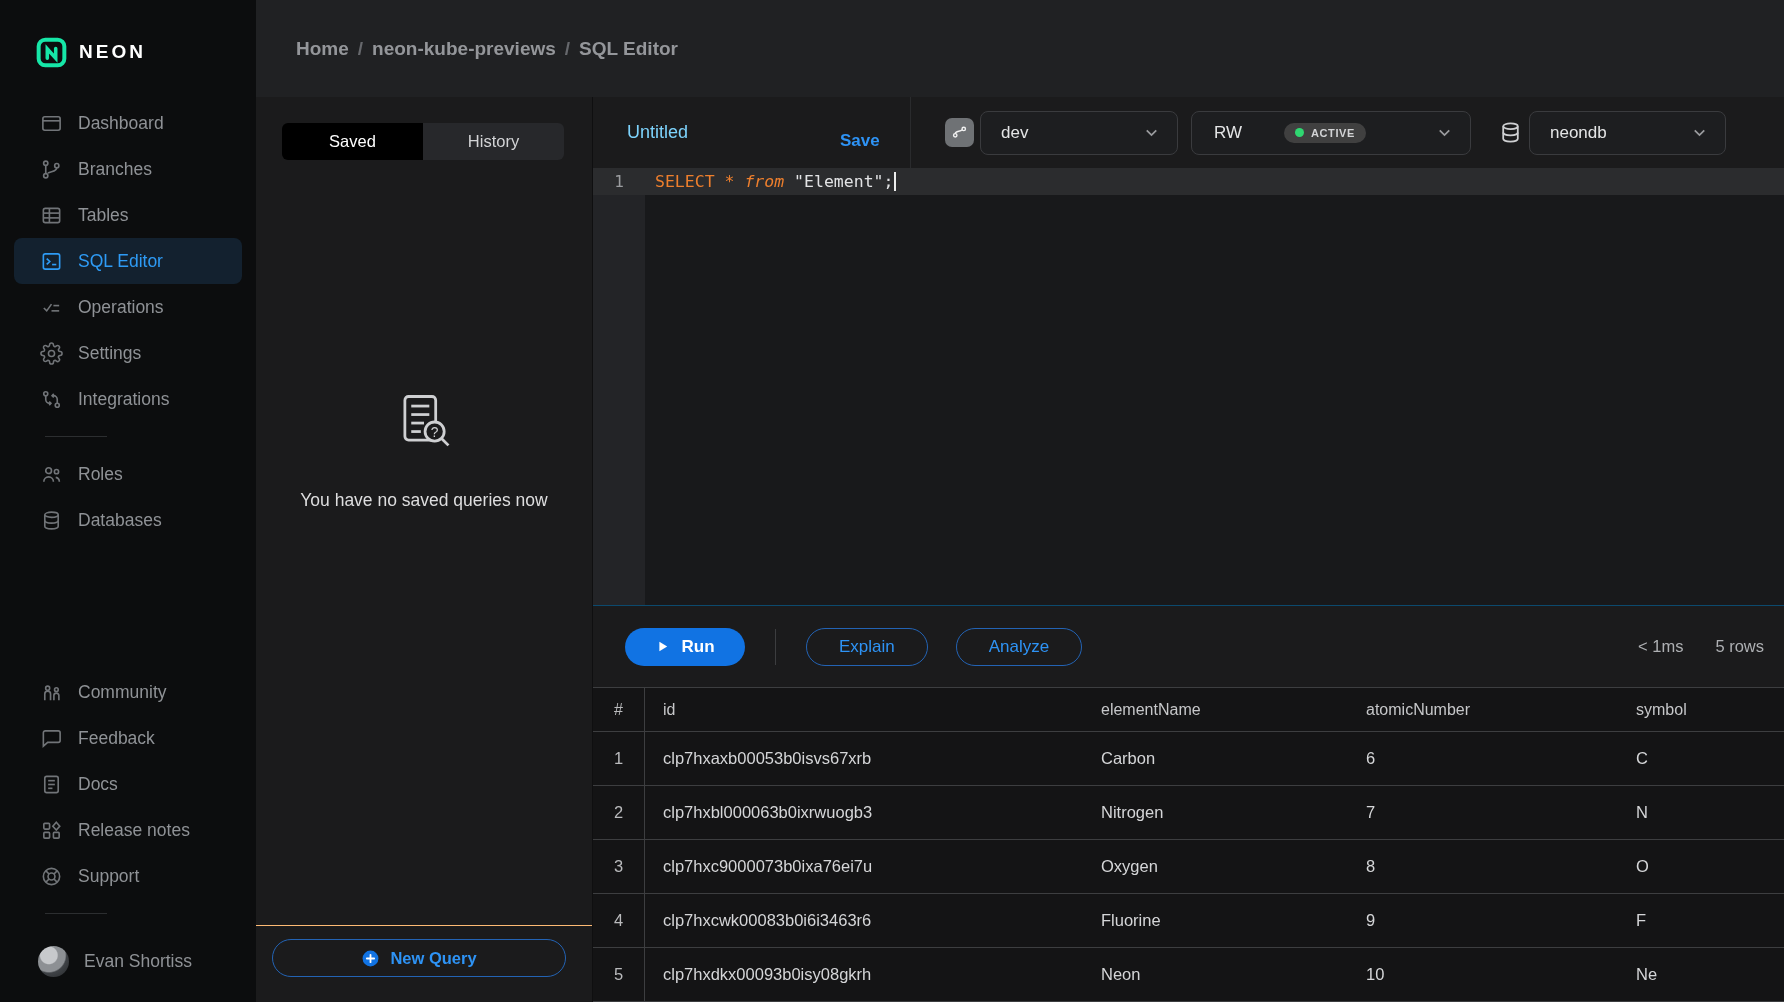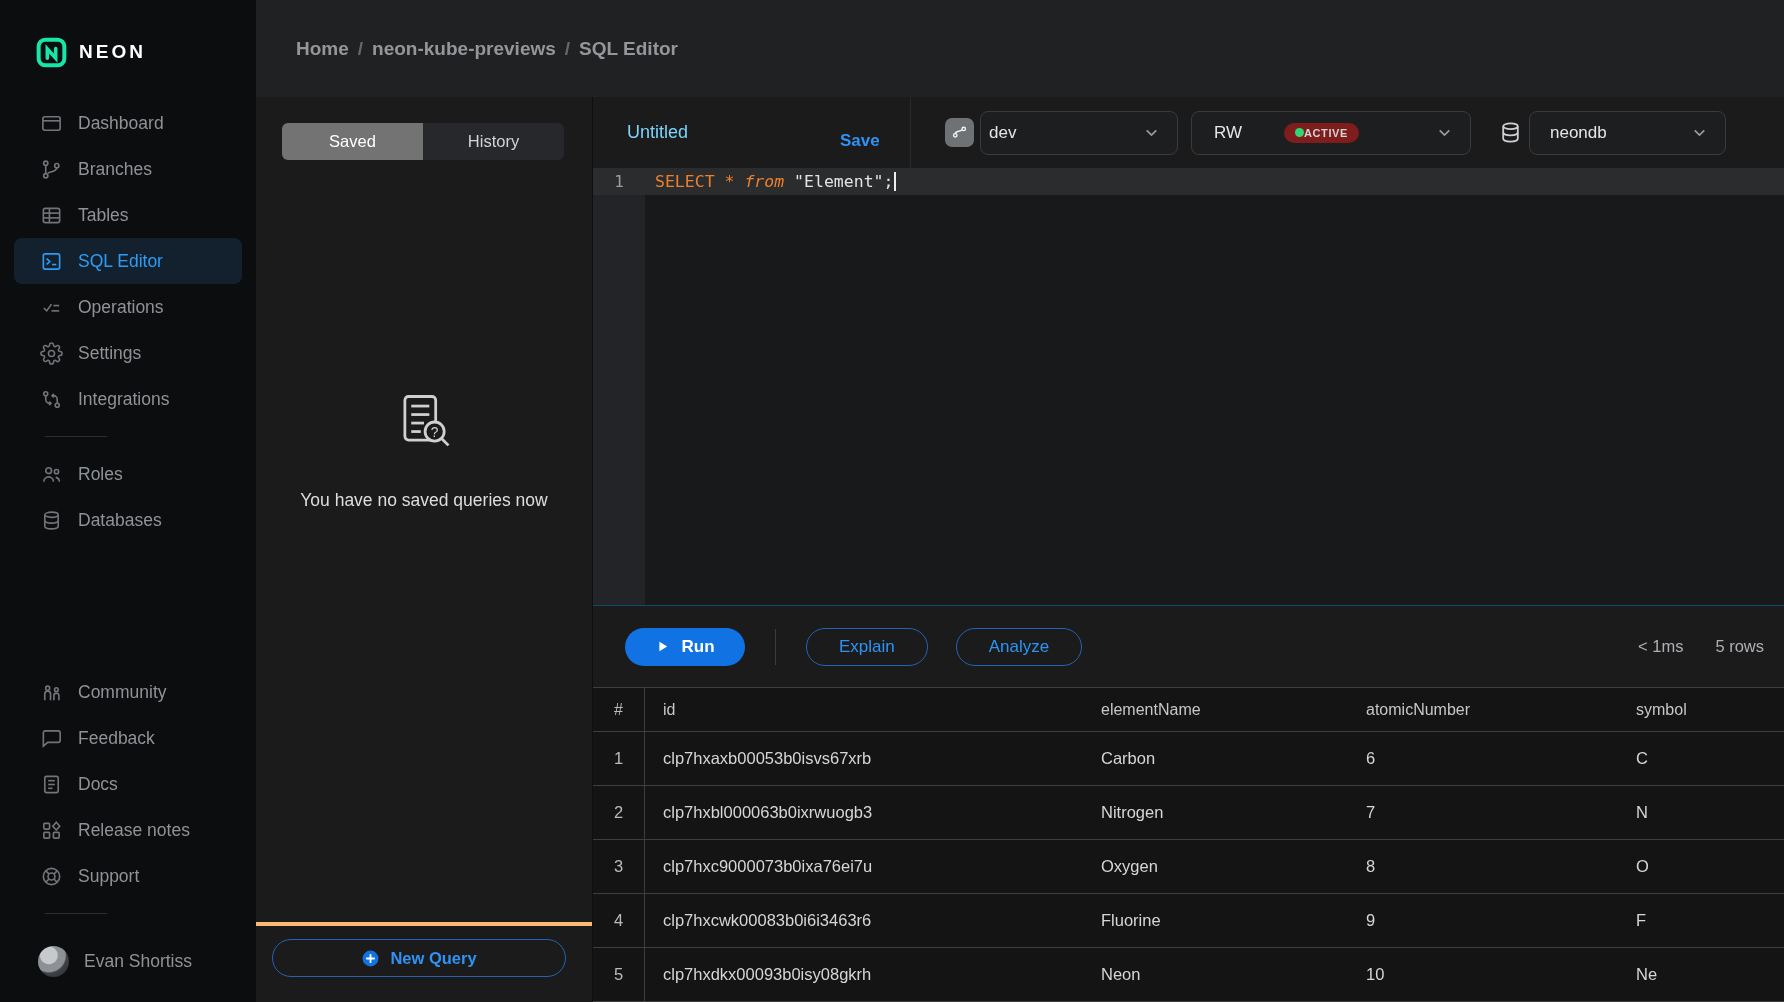--- a/index.html
+++ b/index.html
@@ -31,44 +31,44 @@
   .breadcrumb .sep { color:#66686c; font-weight:700; }
   .breadcrumb .crumb { cursor:pointer; }
 
   .content { flex:1; display:flex; min-height:0; }
 
   
   .saved-panel { width:337px; flex:none; background:#1b1b1c; border-right:1px solid #0f0f10;
     position:relative; display:flex; flex-direction:column; }
   .tabs { display:flex; margin:26px 28px 0 26px; height:37px; flex:none; }
   .tab { flex:1; display:flex; align-items:center; justify-content:center; font-size:16.5px; cursor:pointer; }
-  .tab.saved { background:#737373; color:#ffffff; border-radius:6px 0 0 6px;text-align:center; }
+  .tab.saved { background:#000000; color:#ffffff; border-radius:6px 0 0 6px;text-align:center; }
   .tab.history { background:#27282b; color:#d3d4d6; border-radius:0 6px 6px 0; }
   .empty-state { display:flex; flex-direction:column; align-items:center; margin-top:228px; }
   .empty-state .txt { margin-top:34px; color:#dededf; font-size:17.5px; }
-  .panel-footer { position:absolute; left:0; right:0; bottom:0; border-top:4px solid #fdba74; padding:13px 26px 25px 16px; }
+  .panel-footer { position:absolute; left:0; right:0; bottom:0; border-top:1px solid #fdba74; padding:13px 26px 25px 16px; }
   .new-query-btn { width:100%; height:38px; border-radius:19px; border:1px solid #2363b4; background:transparent;
     color:#2e93f5; font-size:16.5px; font-weight:700; display:flex; align-items:center; justify-content:center; gap:10px;
     cursor:pointer; font-family:inherit; }
 
   
   .editor-pane { flex:1; display:flex; flex-direction:column; min-width:0; }
   .editor-header { height:71px; flex:none; display:flex; align-items:center; background:#1b1b1c; }
   .editor-title { margin-left:34px; color:#7dd3fc; font-size:18px; width:213px; }
   .save-link { color:#2e93f5; font-size:17px; font-weight:700; cursor:pointer; width:42px;margin-top:16px; }
   .vdiv { width:1px; height:71px; background:#2a2b2d; margin-left:28px; flex:none; }
   .branch-icon-btn { width:29px; height:29px; border-radius:7px; background:#6f7275; color:#f2f2f2;
     display:flex; align-items:center; justify-content:center; margin-left:34px; flex:none; }
   .select { height:44px; border:1px solid #3a3b3e; border-radius:8px; background:#1d1e20; display:flex;
     align-items:center; color:#e4e5e6; font-size:17px; cursor:pointer; }
   .select .chev { margin-left:auto; color:#9a9b9e; display:flex; }
-  .sel-branch { width:198px; margin-left:6px; padding:0 16px 0 8px; }
+  .sel-branch { width:198px; margin-left:6px; padding:0 16px 0 20px; }
   .sel-endpoint { width:280px; margin-left:13px; padding:0 16px 0 22px; }
   .sel-db { width:197px; margin-left:6px; padding:0 16px 0 20px; }
-  .active-pill { display:flex; align-items:center; background:#7f1d1d; border-radius:11px;
+  .active-pill { display:flex; align-items:center; gap:7px; background:#404040; border-radius:11px;
     padding:4px 11px; margin-left:42px; }
   .active-dot { width:9px; height:9px; border-radius:50%; background:#2fd771; }
   .active-pill .pl { font-size:11px; font-weight:700; letter-spacing:.6px; color:#d3d4d6; }
   .db-cyl { margin-left:27px; color:#cfd0d2; display:flex; flex:none; }
 
   .code-area { flex:1; display:flex; min-height:0; }
   .gutter { width:52px; flex:none; background:#232427; display:flex; flex-direction:column; }
   .gutter .ln { height:27px; display:flex; align-items:center; justify-content:center;
     color:#9b9da0; font-family:"DejaVu Sans Mono", monospace; font-size:16px; background:#2b2c2e; }
   .code-content { flex:1; background:#18191b; }

